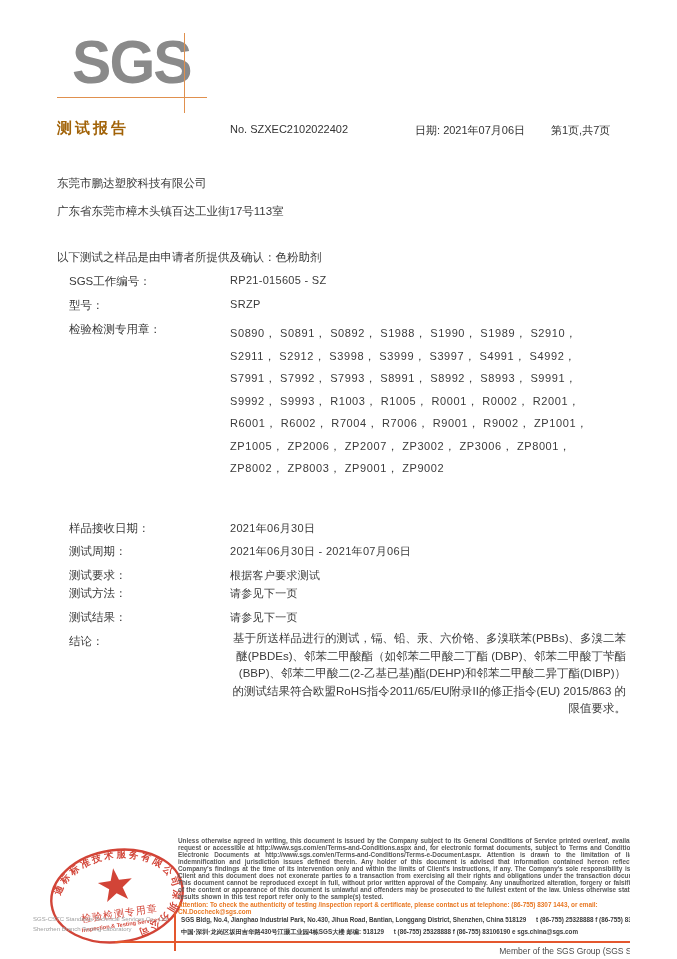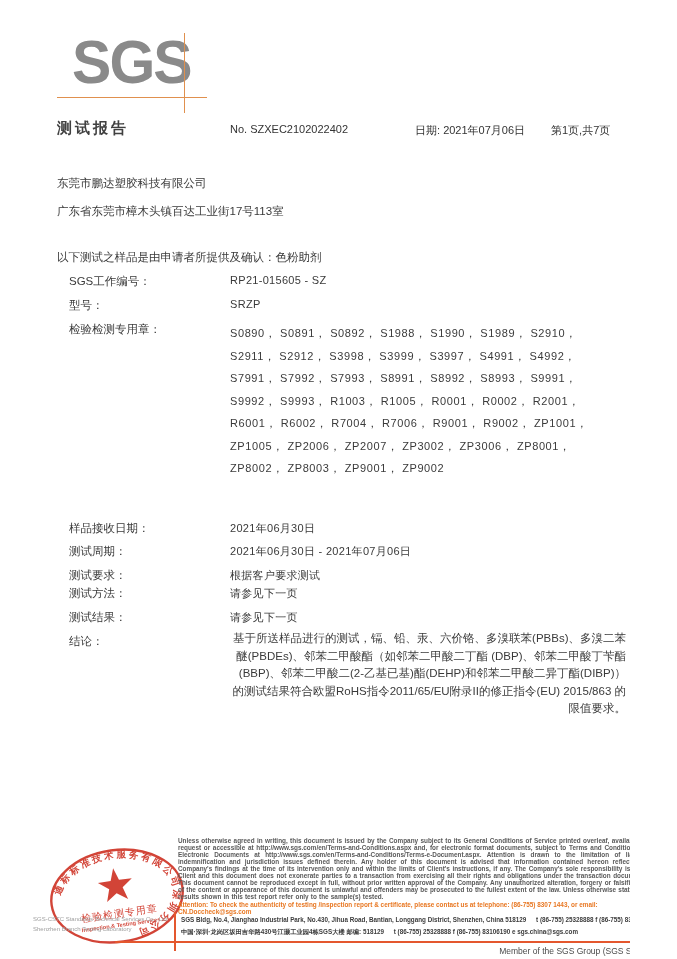--- a/index.html
+++ b/index.html
@@ -11,21 +11,21 @@
   }
   
   .logo-text{
     position:absolute; left:72px; top:26px;
     font-size:62px; font-weight:bold; color:#8a8a8a;
     letter-spacing:-2px; transform:scaleX(.95); transform-origin:left top;
   }
   .logo-hline{ position:absolute; left:57px; top:97px; width:150px; height:1px; background:#e0904e; }
   .logo-vline{ position:absolute; left:184px; top:33px; width:1px; height:80px; background:#e0904e; }
   
-  .title{ position:absolute; left:57px; top:119px; font-size:15px; font-weight:bold; letter-spacing:3px; color:#404040; }
+  .title{ position:absolute; left:57px; top:119px; font-size:15px; font-weight:bold; letter-spacing:3px; color:#a16207; }
   .hmeta{ position:absolute; top:123px; font-size:11px; color:#333; white-space:nowrap; }
   .no-block{ left:230px; }
   .date-block{ left:415px; }
   .page-block{ left:551px; }
   
   .client-name{ position:absolute; left:57px; top:176px; font-size:11.5px; }
   .client-addr{ position:absolute; left:57px; top:204px; font-size:11.5px; }
   
   .intro{ position:absolute; left:57px; top:250px; font-size:11.5px;text-align:right; }
   .flabel{ position:absolute; left:57px; font-size:11.5px; white-space:nowrap;margin-left:12px; }

